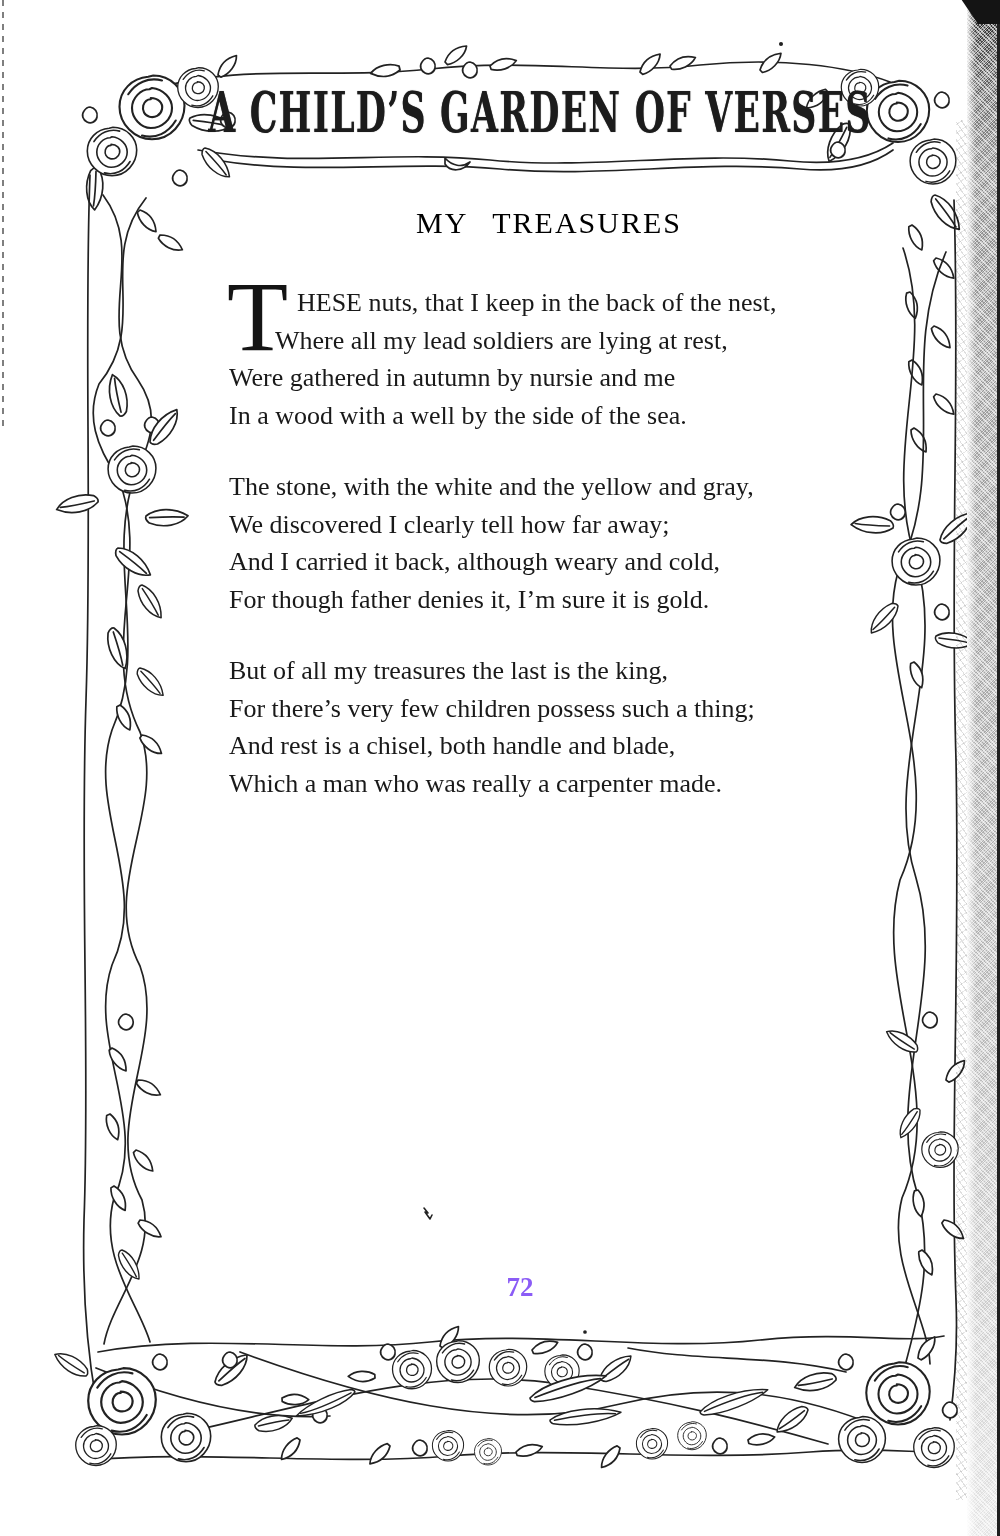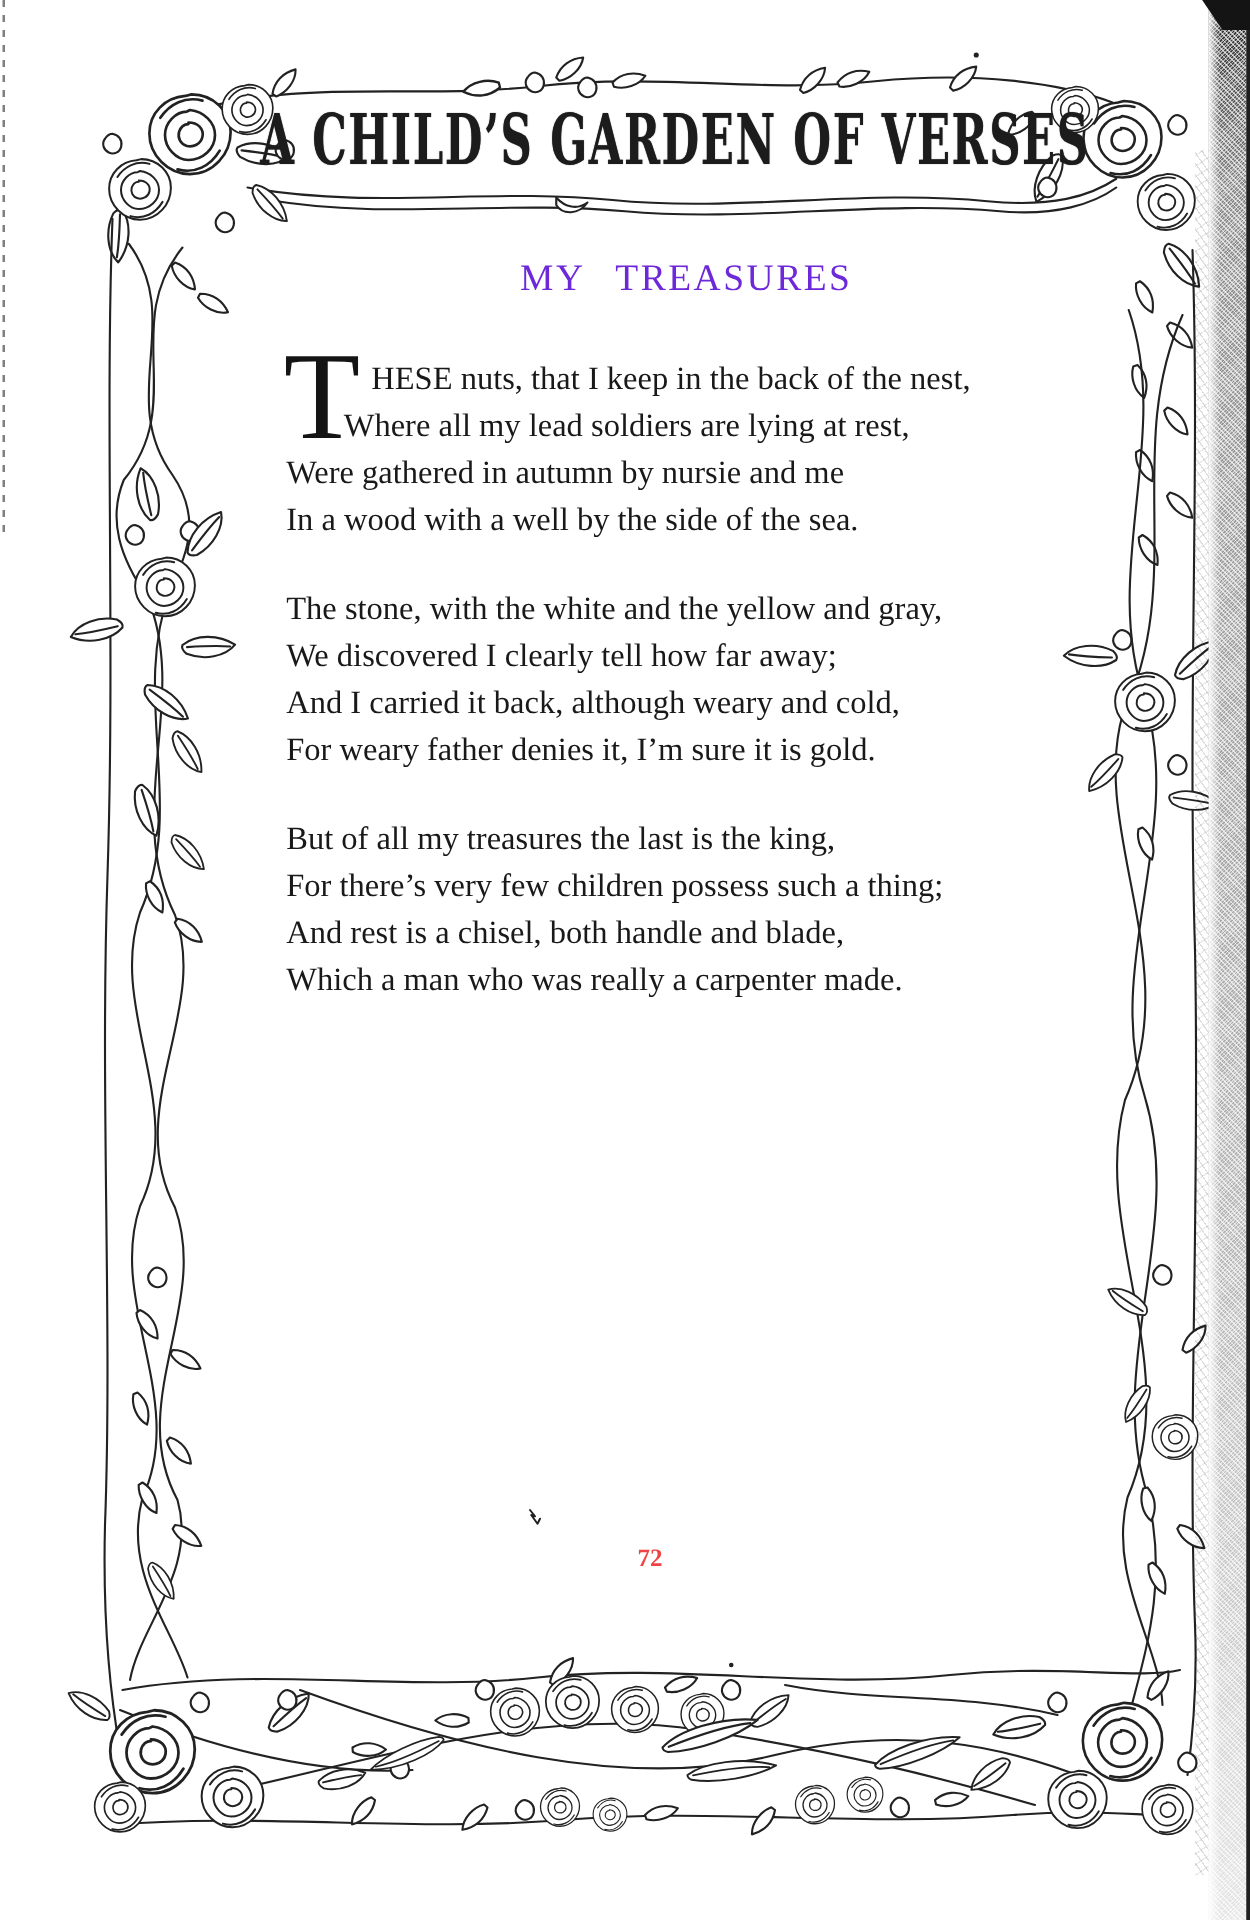--- a/index.html
+++ b/index.html
@@ -44,33 +44,33 @@
     text-align:center; white-space:nowrap;
     font-family:"DejaVu Serif", serif; font-weight:bold; font-size:56px; letter-spacing:2px;
     transform:scaleX(.62); transform-origin:548px 50%;
     color:#1c1c1c; text-shadow:0 0 1px rgba(40,40,40,.8);
   }
 
   .poem { position:absolute; left:229px; top:206px; width:648px; }
   .poem-title {
     margin:0 0 44px 0; width:640px; text-align:center;
     font-size:30px; font-weight:normal; letter-spacing:2px; word-spacing:16px;
-    color:#6d28d9;
+    color:#000000;
   }
   .stanza { position:relative; margin:0 0 34px 0; }
   .line { font-size:26px; line-height:37.5px; white-space:nowrap; color:#191919; }
   .indent1 { padding-left:68px; }
   .indent2 { padding-left:46px; }
   .dropcap {
     position:absolute; left:-2px; top:-7px;
     font-size:100px; line-height:80px; color:#141414;
   }
   .page-num {
-    position:absolute; top:1236px; left:220px; width:600px; text-align:center;
-    font-size:20px; font-weight:bold; color:#ef4444;
+    position:absolute; top:1272px; left:220px; width:600px; text-align:center;
+    font-size:27px; font-weight:bold; color:#8b5cf6;
   }
 </style>
 </head>
 <body>
 
 <div class="page">
 
   <svg class="border-art" viewBox="0 0 1000 1536" xmlns="http://www.w3.org/2000/svg">
     <defs>
       <g id="rose">
@@ -275,21 +275,21 @@
       <div class="line indent2">Where all my lead soldiers are lying at rest,</div>
       <div class="line">Were gathered in autumn by nursie and me</div>
       <div class="line">In a wood with a well by the side of the sea.</div>
     </div>
 
 
     <div class="stanza">
       <div class="line">The stone, with the white and the yellow and gray,</div>
       <div class="line">We discovered I clearly tell how far away;</div>
       <div class="line">And I carried it back, although weary and cold,</div>
-      <div class="line">For weary father denies it, I’m sure it is gold.</div>
+      <div class="line">For though father denies it, I’m sure it is gold.</div>
     </div>
 
     <div class="stanza">
       <div class="line">But of all my treasures the last is the king,</div>
       <div class="line">For there’s very few children possess such a thing;</div>
       <div class="line">And rest is a chisel, both handle and blade,</div>
       <div class="line">Which a man who was really a carpenter made.</div>
     </div>
   </div>
 

